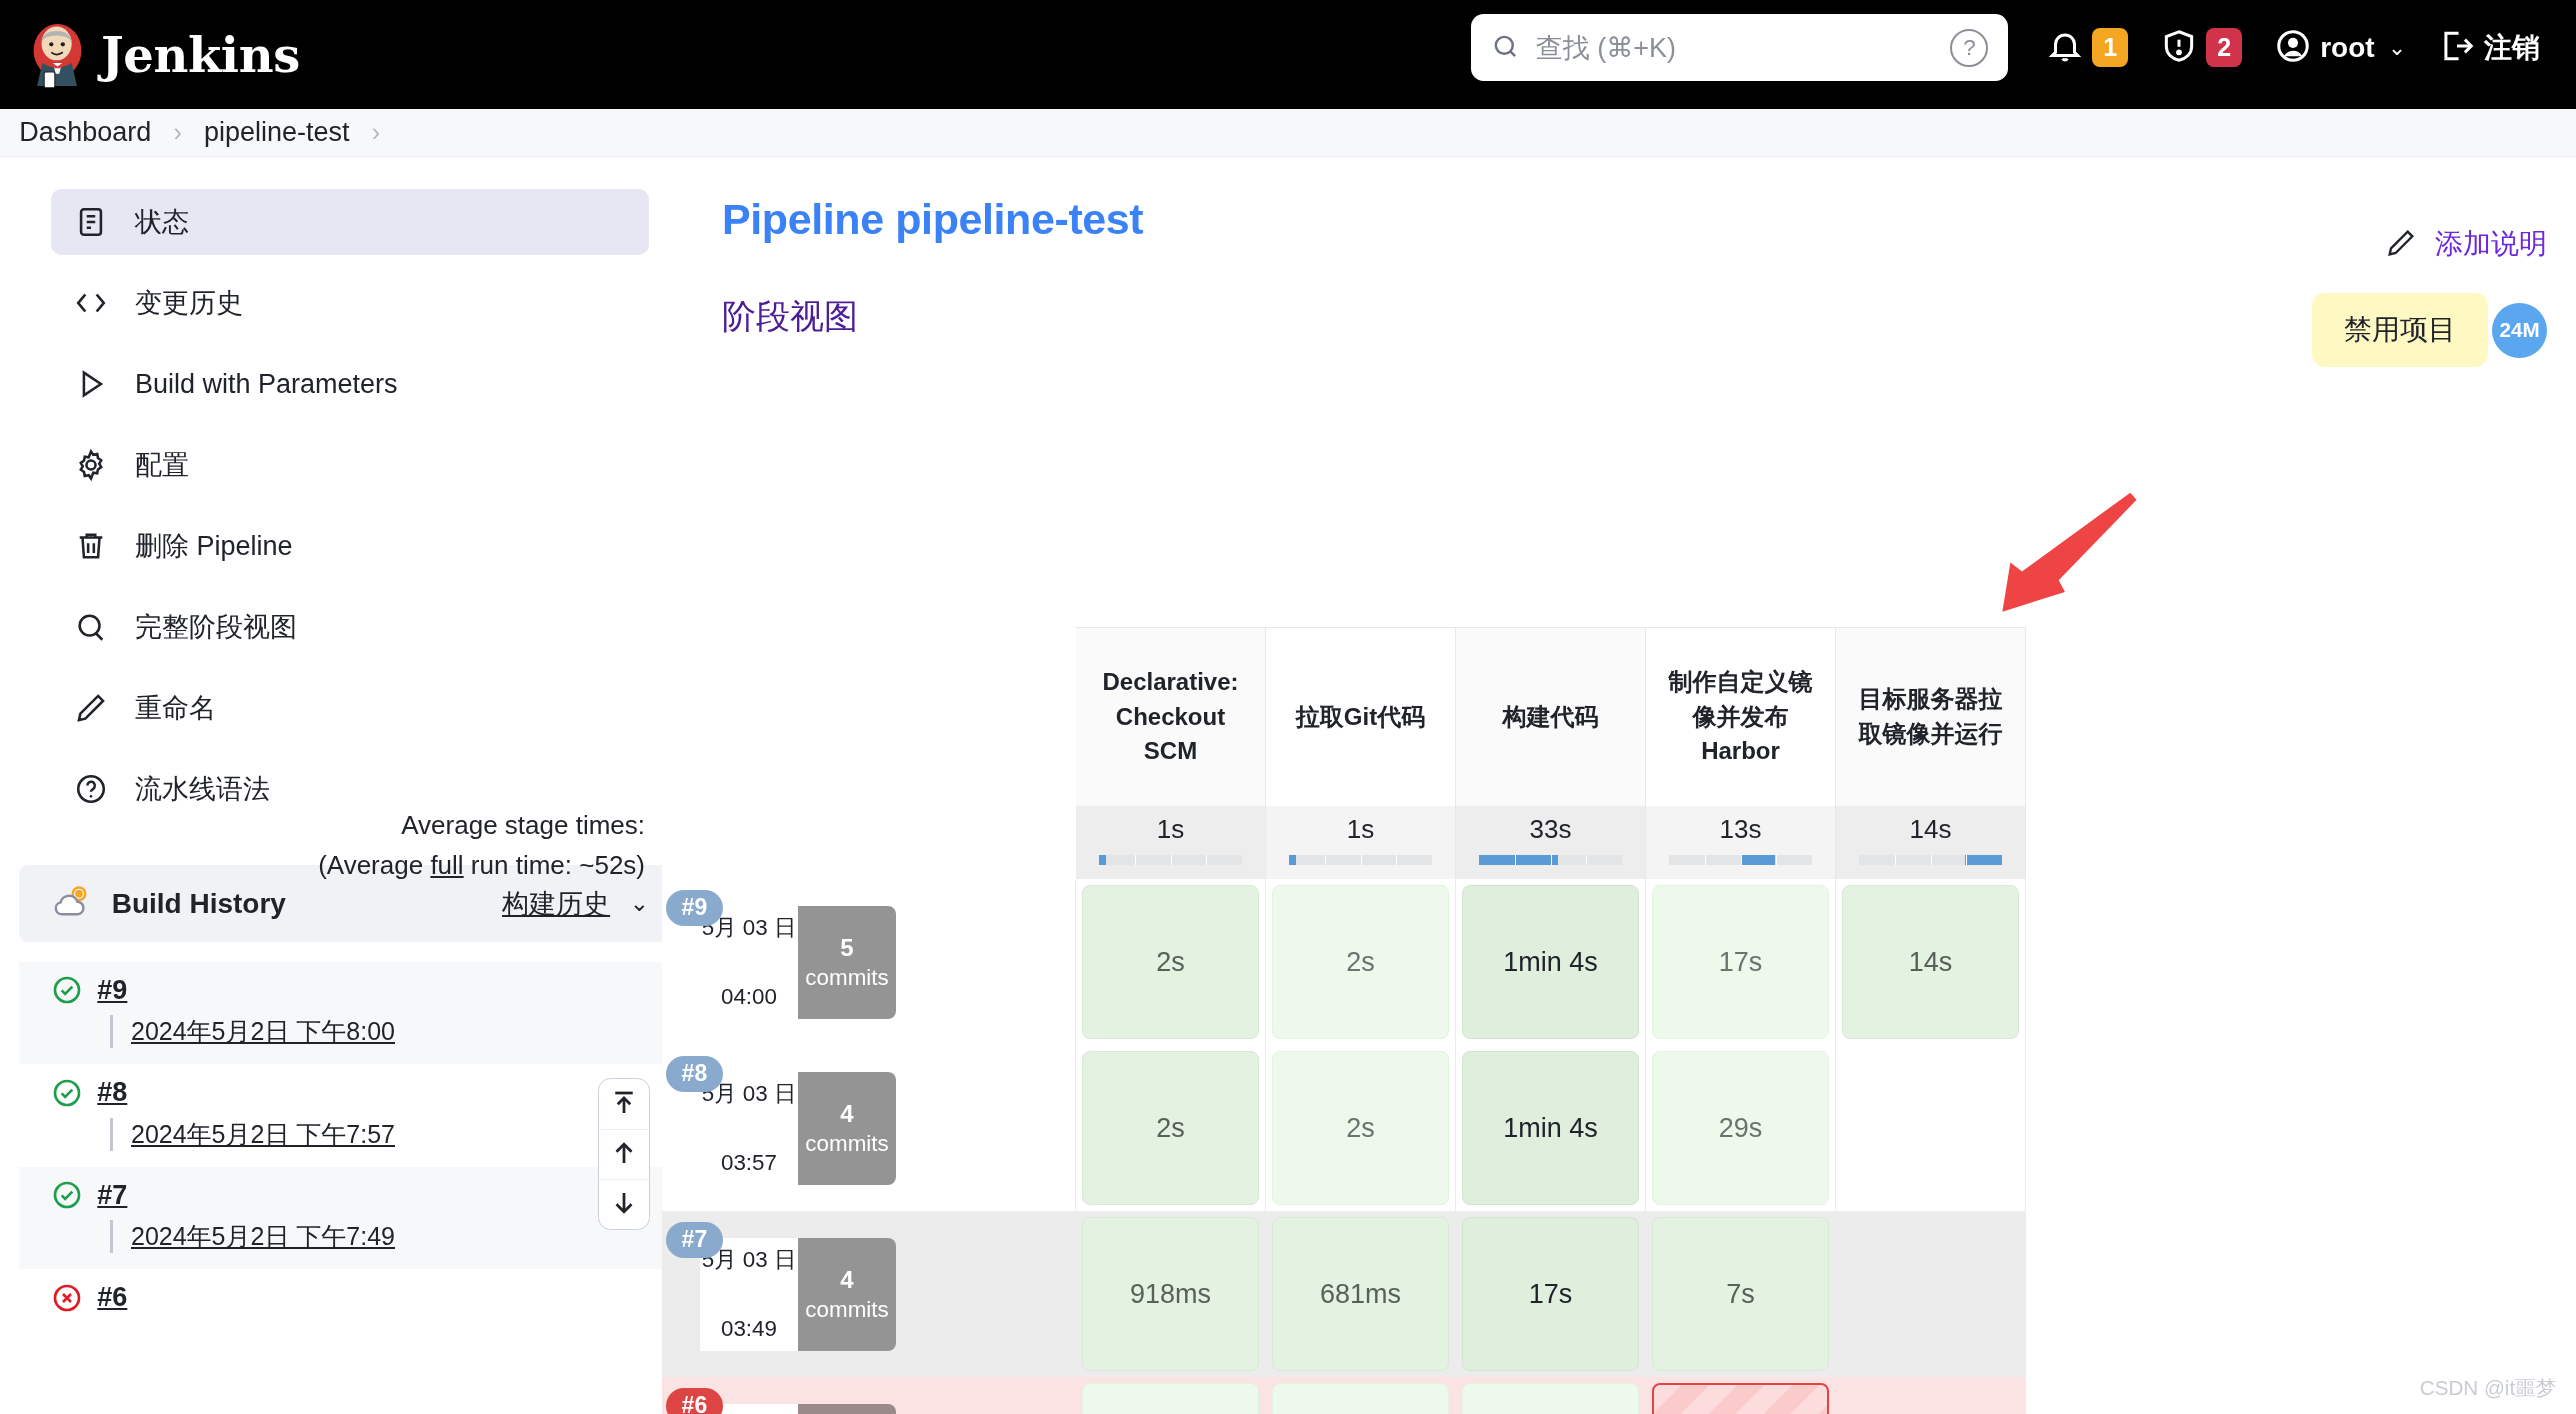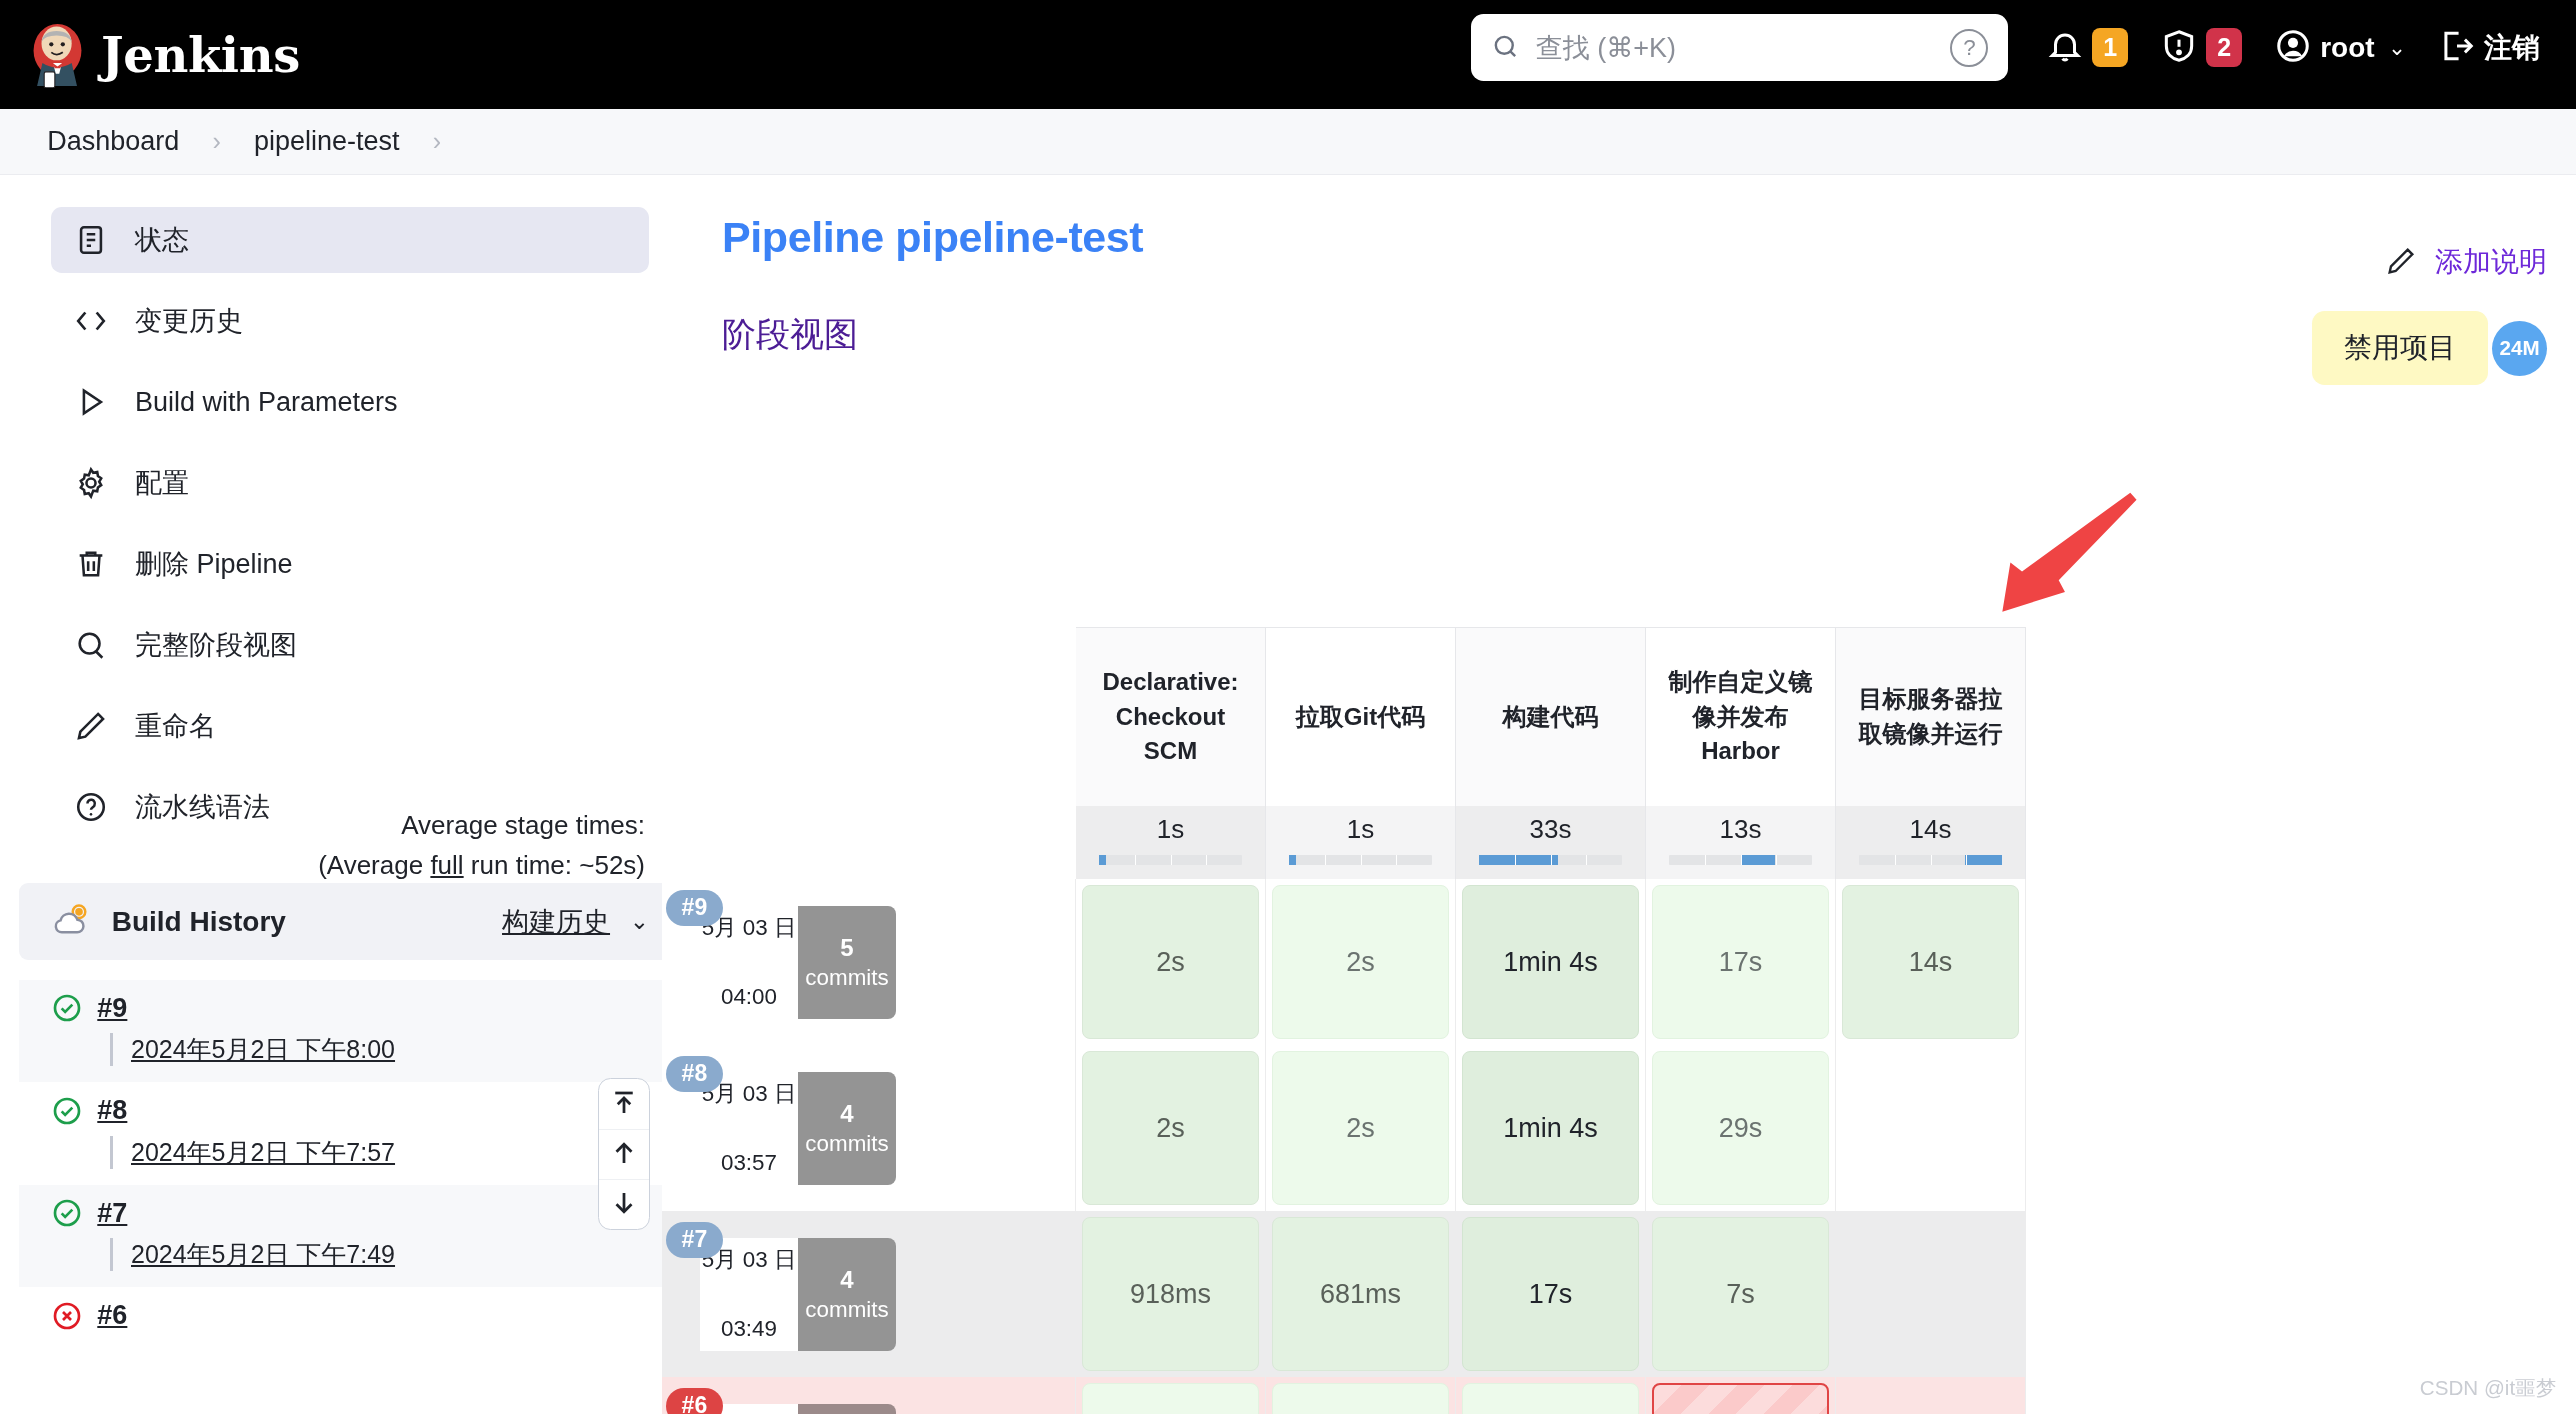--- a/index.html
+++ b/index.html
@@ -42,22 +42,22 @@
     justify-content: center; padding: 0 9.8px;
   }
   .badge.amber { background: #f5a623; }
   .badge.red { background: #d1334a; }
   .user-name { color: #fff; font-size: 28px; font-weight: 600; }
   .chev { color: #fff; font-size: 21.5px; margin-left: 5.4px; }
   .logout-label { color: #fff; font-size: 28px; font-weight: 600; }
 
   
   .breadcrumb {
-    height: 66px; background: #f7f8fa; display: flex; align-items: center;
-    padding-left: 40px; gap: 17px; border-bottom: 0.9px solid #ebecf0;
+    height: 48px; background: #f7f8fa; display: flex; align-items: center;
+    padding-left: 12px; gap: 6px; border-bottom: 0.9px solid #ebecf0;
   }
   .crumb { font-size: 27px; color: #20232a; padding: 0 7.2px; }
   .crumb-sep { color: #b4b8c1; font-size: 25px; padding: 0 9px; }
 
   
   .layout { display: flex; height: 1239px; }
   .sidebar { width: 662px; flex: 0 0 662px; padding: 32px 32px 0 32px; position: relative; margin-left: 19px; }
 
   .nav-item {
     display: flex; align-items: center; gap: 27px; height: 66px;

